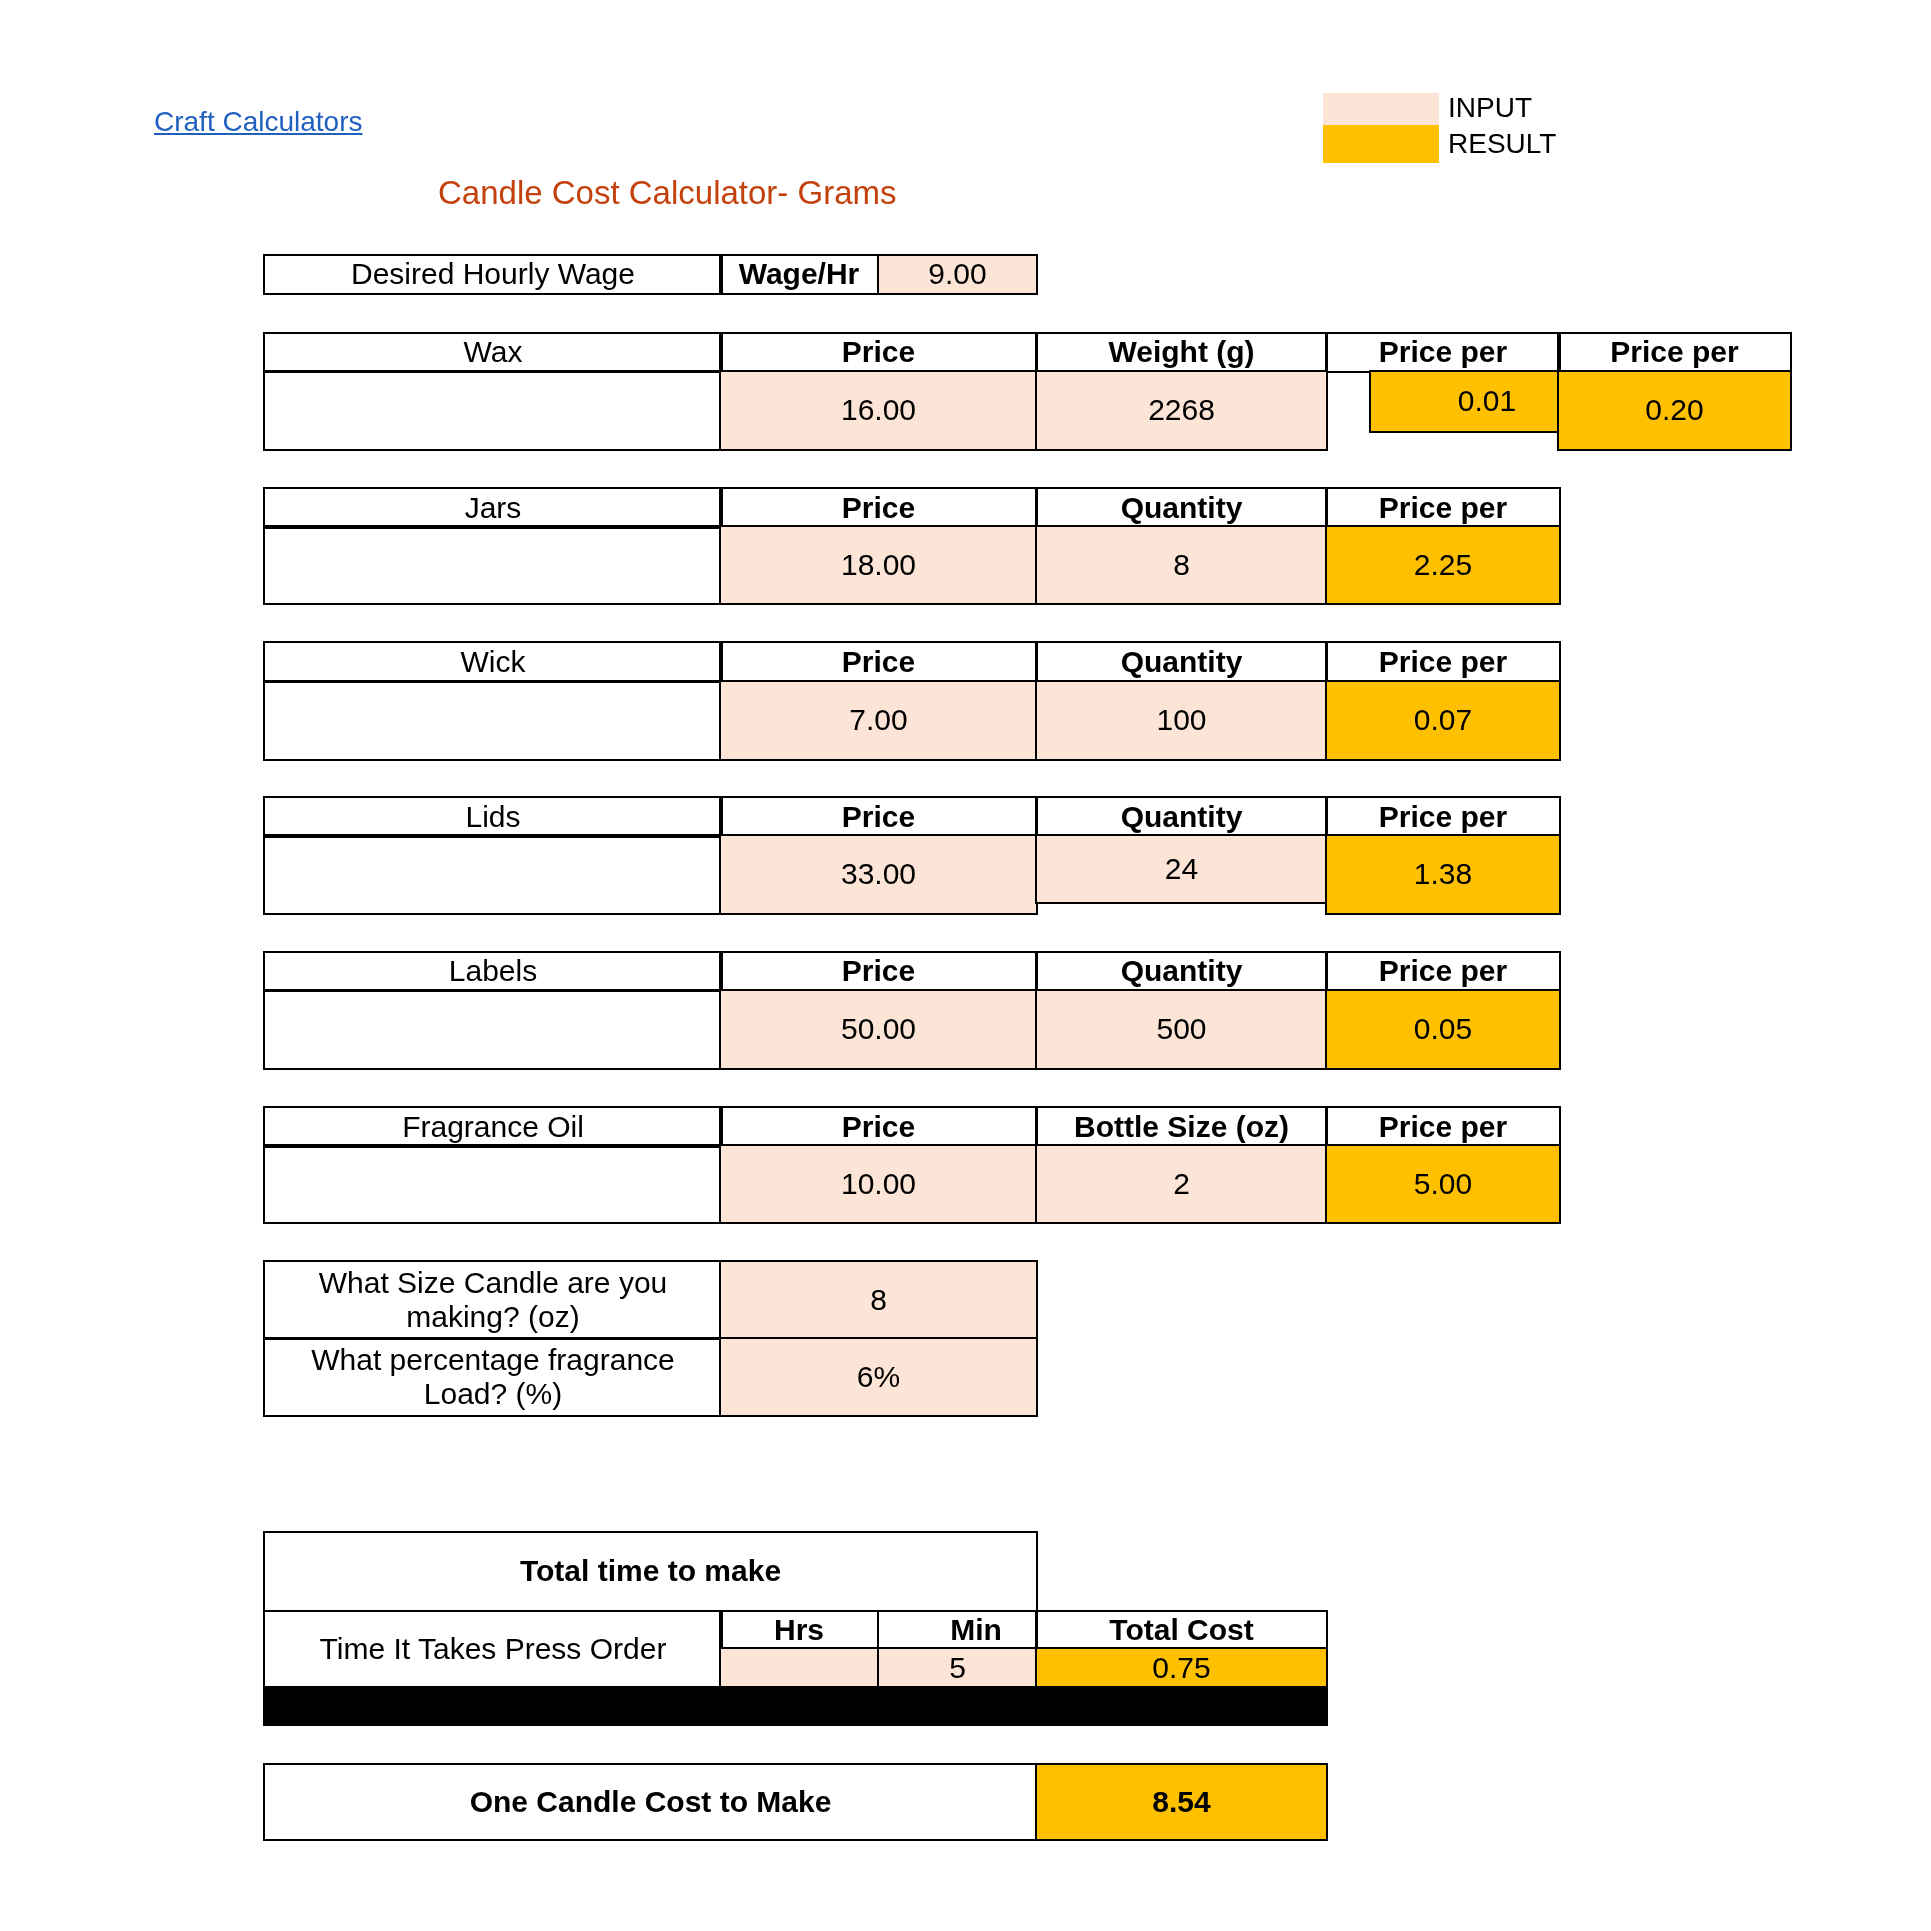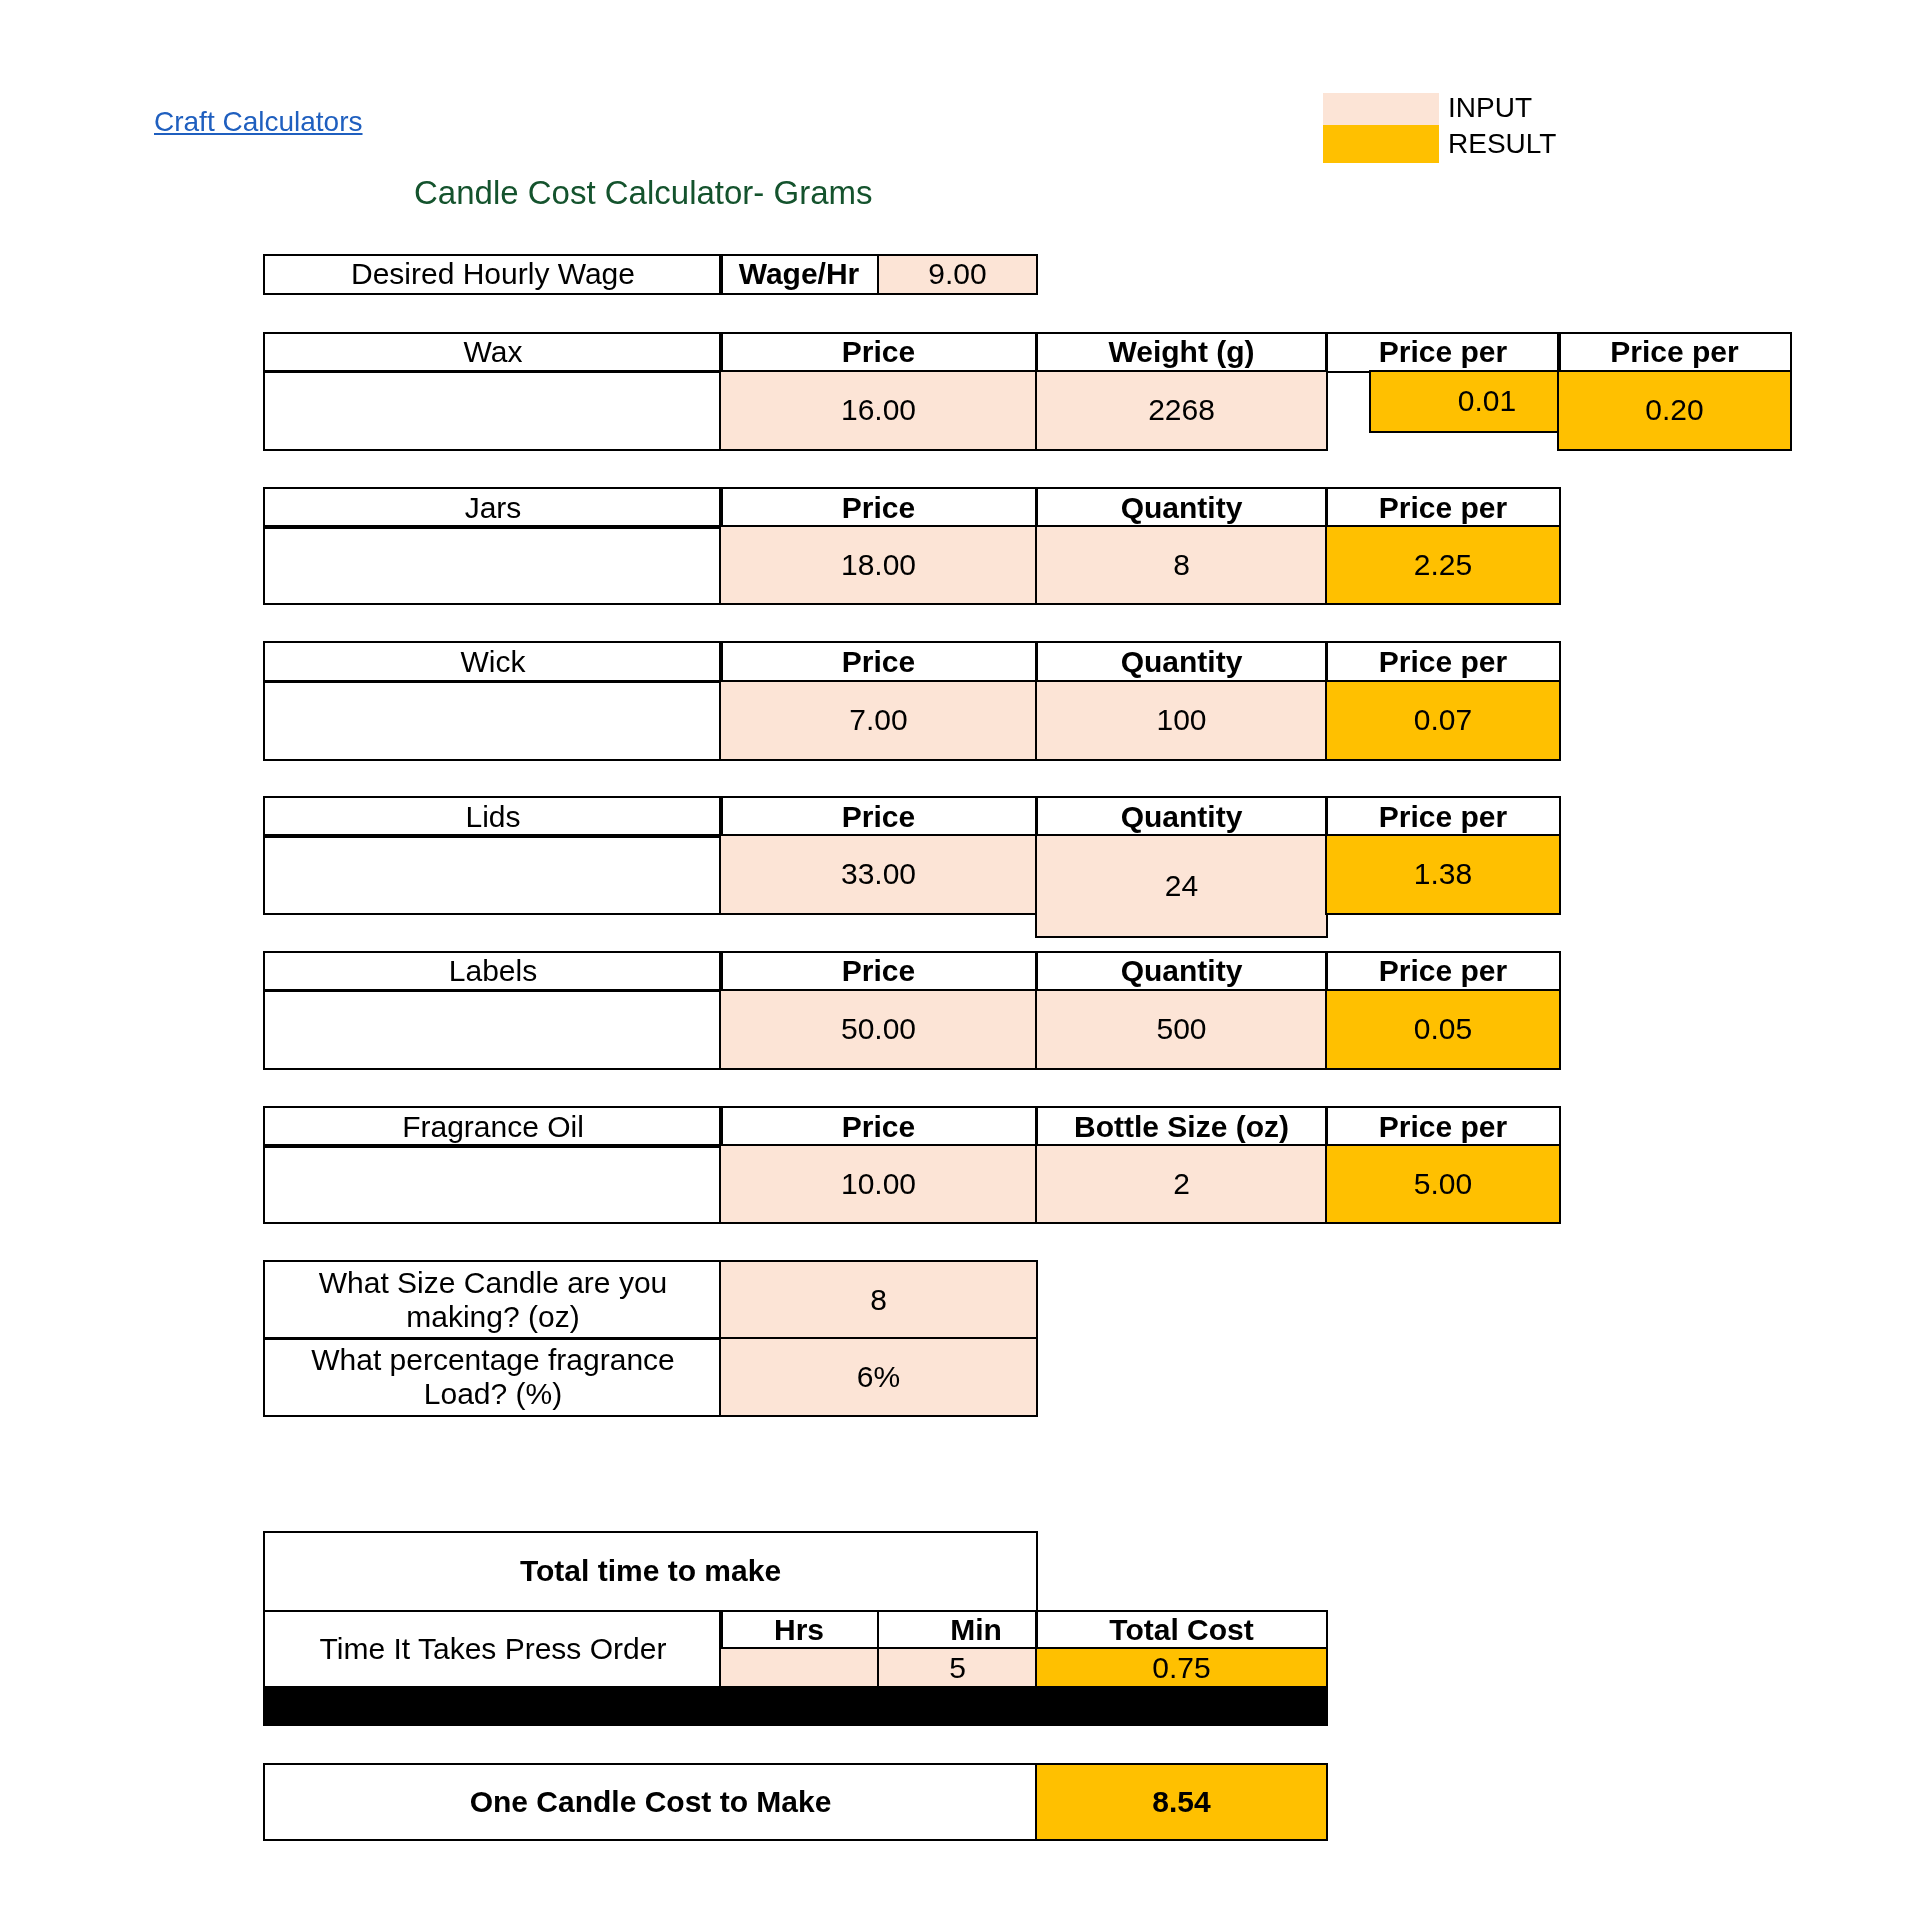--- a/index.html
+++ b/index.html
@@ -6,21 +6,21 @@
   body { width:1931px; height:1931px; position:relative; overflow:hidden;
          font-family:"Liberation Sans", "DejaVu Sans", sans-serif; color:#000; }
   .abs { position:absolute; box-sizing:border-box; }
   .cell { position:absolute; box-sizing:border-box; display:flex; align-items:center; justify-content:center;
           text-align:center; font-size:30px; line-height:1.15; white-space:pre-line; }
   .bd { border:2.9px solid #000; }
   .hdr { font-weight:bold; }
   .input { background:#fce4d6; }
   .result { background:#ffc000; }
   .link { color:#1f5fbf; text-decoration:underline; font-size:28px; }
-  .title { font-size:33px; color:#14532d; }
+  .title { font-size:33px; color:#c2410c;margin-left:24px; }
   .legend-label { font-size:28px; }
 </style>
 </head>
 <body>
 
 <a class="abs link" style="left:154px; top:106px;">Craft Calculators</a>
 <div class="abs title" style="left:414px; top:174px;">Candle Cost Calculator- Grams</div>
 
 <div class="abs input" style="left:1323px; top:93px; width:116px; height:32px;"></div>
 <div class="abs result" style="left:1323px; top:125px; width:116px; height:38px;"></div>
@@ -68,21 +68,21 @@
   <div class="cell bd result" style="left:1325px; top:680px; width:236px; height:81px;">0.07</div>
 </div>
 
 <div>
   <div class="cell bd" style="left:263px; top:796px; width:460px; height:42px;">Lids</div>
   <div class="cell bd hdr" style="left:719px; top:796px; width:319px; height:42px;">Price</div>
   <div class="cell bd hdr" style="left:1035px; top:796px; width:293px; height:42px;">Quantity</div>
   <div class="cell bd hdr" style="left:1325px; top:796px; width:236px; height:42px;">Price per</div>
   <div class="cell bd" style="left:263px; top:834px; width:460px; height:81px;"></div>
   <div class="cell bd input" style="left:719px; top:834px; width:319px; height:81px;">33.00</div>
-  <div class="cell bd input" style="left:1035px; top:834px; width:293px; height:104px;">24</div>
+  <div class="cell bd input" style="left:1035px; top:834px; width:293px; height:70px;">24</div>
   <div class="cell bd result" style="left:1325px; top:834px; width:236px; height:81px;">1.38</div>
 </div>
 
 <div>
   <div class="cell bd" style="left:263px; top:951px; width:460px; height:41px;">Labels</div>
   <div class="cell bd hdr" style="left:719px; top:951px; width:319px; height:41px;">Price</div>
   <div class="cell bd hdr" style="left:1035px; top:951px; width:293px; height:41px;">Quantity</div>
   <div class="cell bd hdr" style="left:1325px; top:951px; width:236px; height:41px;">Price per</div>
   <div class="cell bd" style="left:263px; top:989px; width:460px; height:81px;"></div>
   <div class="cell bd input" style="left:719px; top:989px; width:319px; height:81px;">50.00</div>

